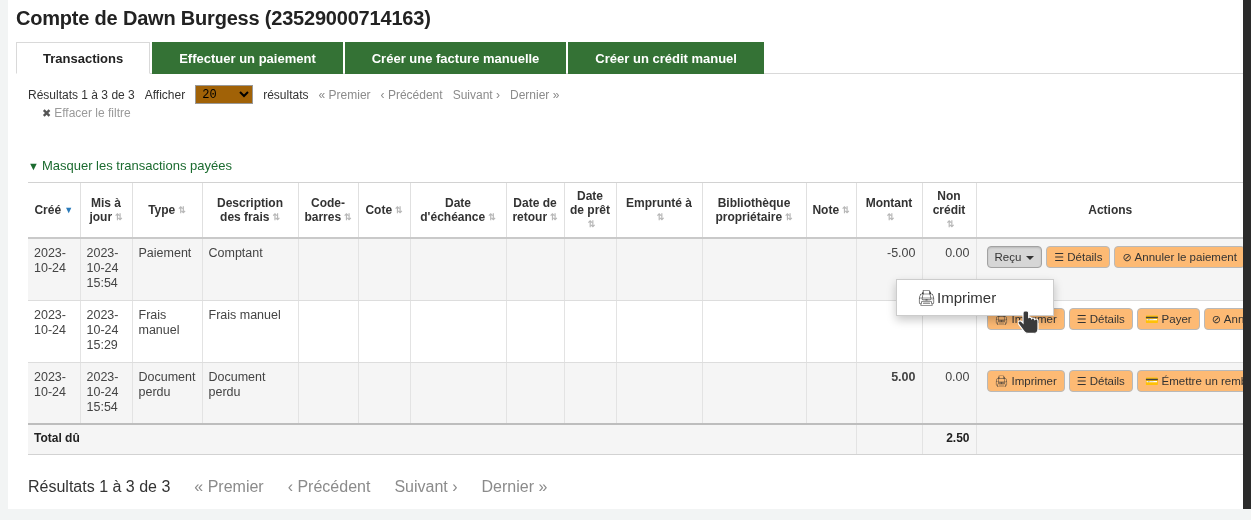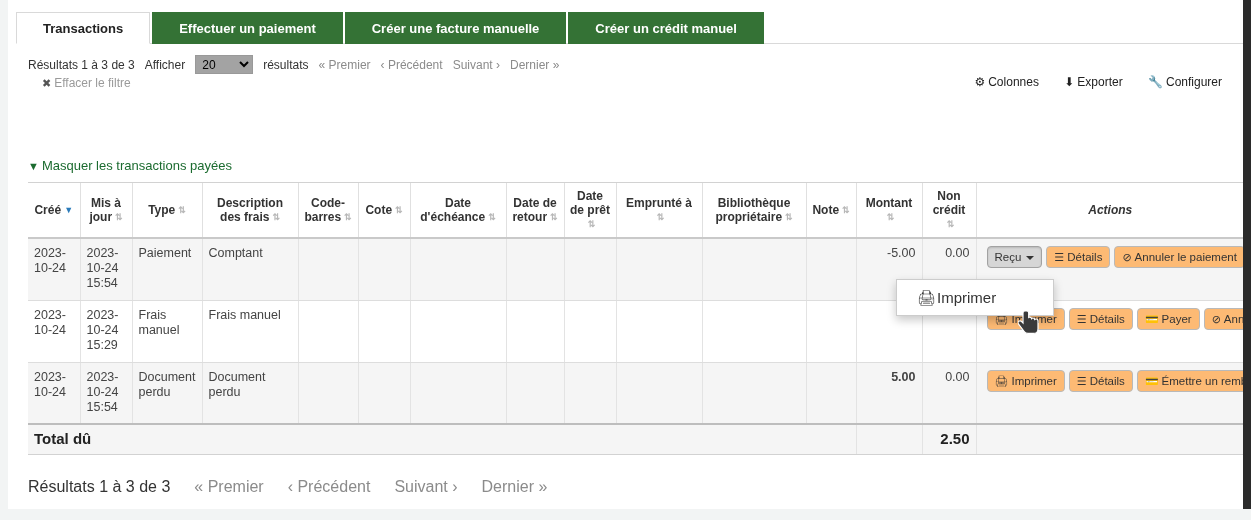--- a/index.html
+++ b/index.html
@@ -74,26 +74,26 @@
     margin: 9px 0 0 8px;
     width: 1227px;
     height: 48px;
     font-size: 12px;
     color: #333;
   }
   .tb-left { position: absolute; left: 12px; top: 2px; white-space: nowrap; }
   .tb-left .seg { display: inline-block; vertical-align: middle; margin-right: 10px; }
   select.pagesize {
     font-size: 12px;
-    font-family: Liberation Sans, sans-serif;
+    font-family: Liberation Mono, monospace;
     height: 19px;
     padding: 0 2px;
     width: 58px;
     border: 1px solid #999;
-    background: #a3a3a3;
+    background: #a16207;
     vertical-align: middle;
   }
   .pglink { color: #8b8b8b; text-decoration: none; cursor: pointer; font-size: 12px; }
   .clearfilter {
     position: absolute;
     left: 26px; top: 23px;
     color: #9a9a9a;
     font-size: 12px;
     cursor: pointer;
     white-space: nowrap;
@@ -153,21 +153,21 @@
     font-size: 12px;
     font-weight: bold;
     color: #333;
     background: #ffffff;
     vertical-align: middle;
     line-height: 14px;
     text-align: center;
     position: relative;
   }
   table.dt th:first-child { border-left: none; }
-  table.dt th.actions-h { text-align: center; font-style: italic; }
+  table.dt th.actions-h { text-align: center; }
   .sortico {
     display: inline-block;
     color: #b7b7b7;
     font-size: 9px;
     line-height: 9px;
     vertical-align: middle;
     margin-left: 3px;
   }
   .sortico.active { color: #2b7bba; font-size: 9px; }
   table.dt td {
@@ -188,21 +188,21 @@
   .amt-red { color: #c0392b; font-weight: bold; }
   .amt-zero { color: #4f8a22; }
   td.actions { text-align: right; white-space: nowrap; overflow: visible; padding-right: 0; }
 
   tr.total td {
     background: #f5f5f5;
     font-weight: bold;
     border-top: 2px solid #bdbdbd;
     border-bottom: 1px solid #d2d2d2;
     height: 30px;
-    font-size: 15px;
+    font-size: 12px;
     color: #222;
     vertical-align: middle;
     padding-top: 5px;
   }
 
   
   .btn {
     display: inline-block;
     border: 1px solid #b9b9b9;
     border-radius: 4px;
@@ -289,40 +289,36 @@
     width: 1251px; height: 11px;
     background: #f2f4f4;
   }
 </style>
 </head>
 <body>
 
 <div id="page">
   <div id="card">
 
+    <div class="page-title">Compte de Dawn Burgess (23529000714163)</div>
 
     <div class="tabs">
       <span class="tab active">Transactions</span><span class="tab green">Effectuer un paiement</span><span class="tab green">Créer une facture manuelle</span><span class="tab green">Créer un crédit manuel</span>
     </div>
 
     <div class="toolbar">
       <div class="tb-left">
         <span class="seg">Résultats 1 à 3 de 3</span><span class="seg">Afficher</span><span class="seg"><select class="pagesize"><option selected="">20</option></select></span><span class="seg">résultats</span><span class="seg"><a class="pglink">« Premier</a></span><span class="seg"><a class="pglink">‹ Précédent</a></span><span class="seg"><a class="pglink">Suivant ›</a></span><span class="seg"><a class="pglink">Dernier »</a></span>
       </div>
 
       <div class="clearfilter">
         <span class="xico">✖</span><span>Effacer le filtre</span>
       </div>
 
 
-      <div class="tb-right">
-        <span class="tool"><span class="gi">⚙</span><span>Colonnes</span></span>
-        <span class="tool"><span class="gi">⬇</span><span>Exporter</span></span>
-        <span class="tool"><span class="gi">🔧</span><span>Configurer</span></span>
-      </div>
     </div>
 
     <div class="hide-paid">
       <span class="funnel">▼</span><span>Masquer les transactions payées</span>
     </div>
 
     <table class="dt">
       <colgroup>
         <col style="width:52px">
           <col style="width:52px">

